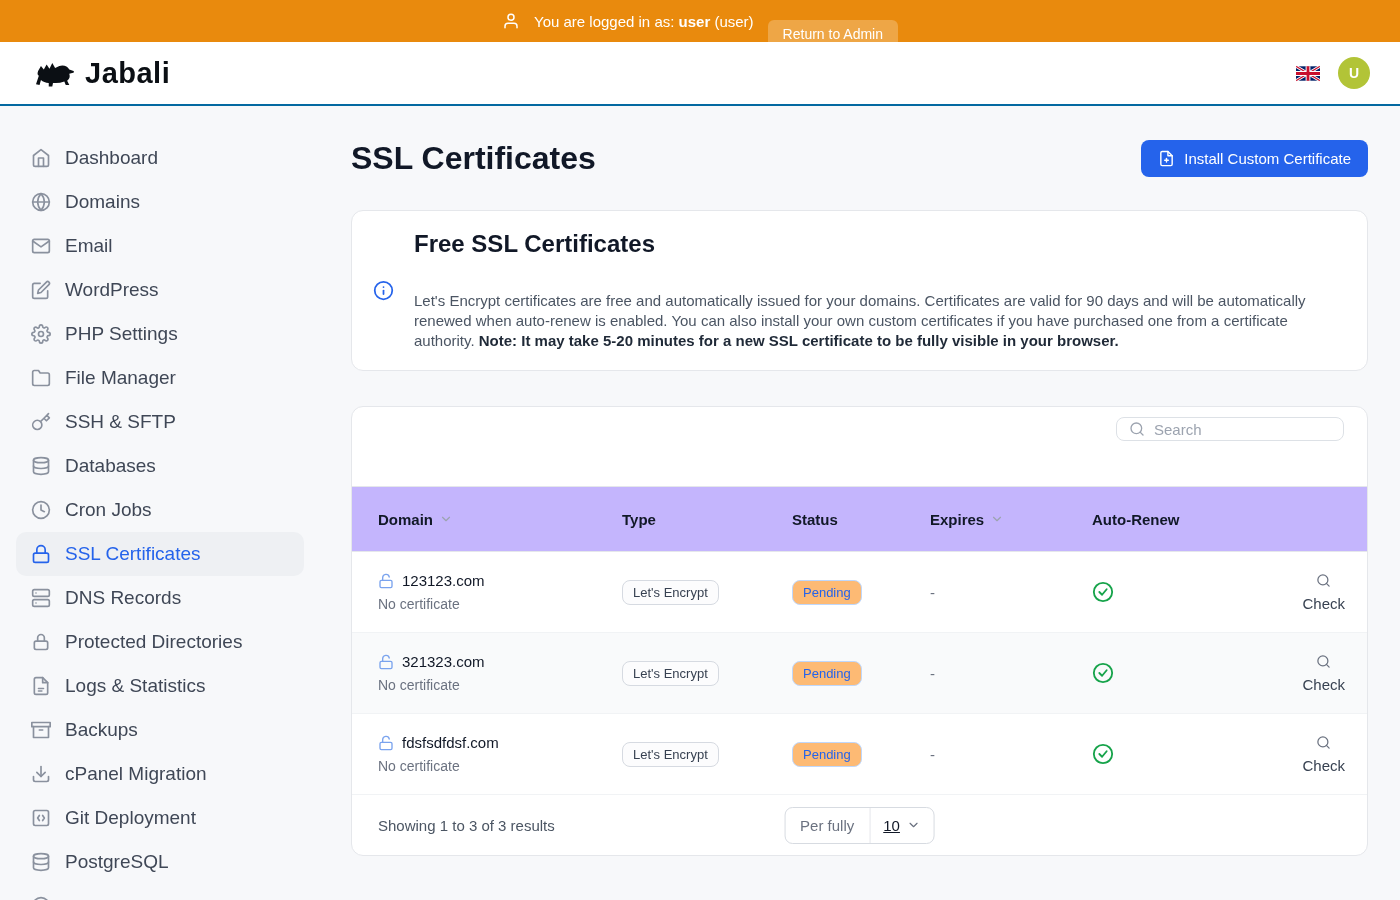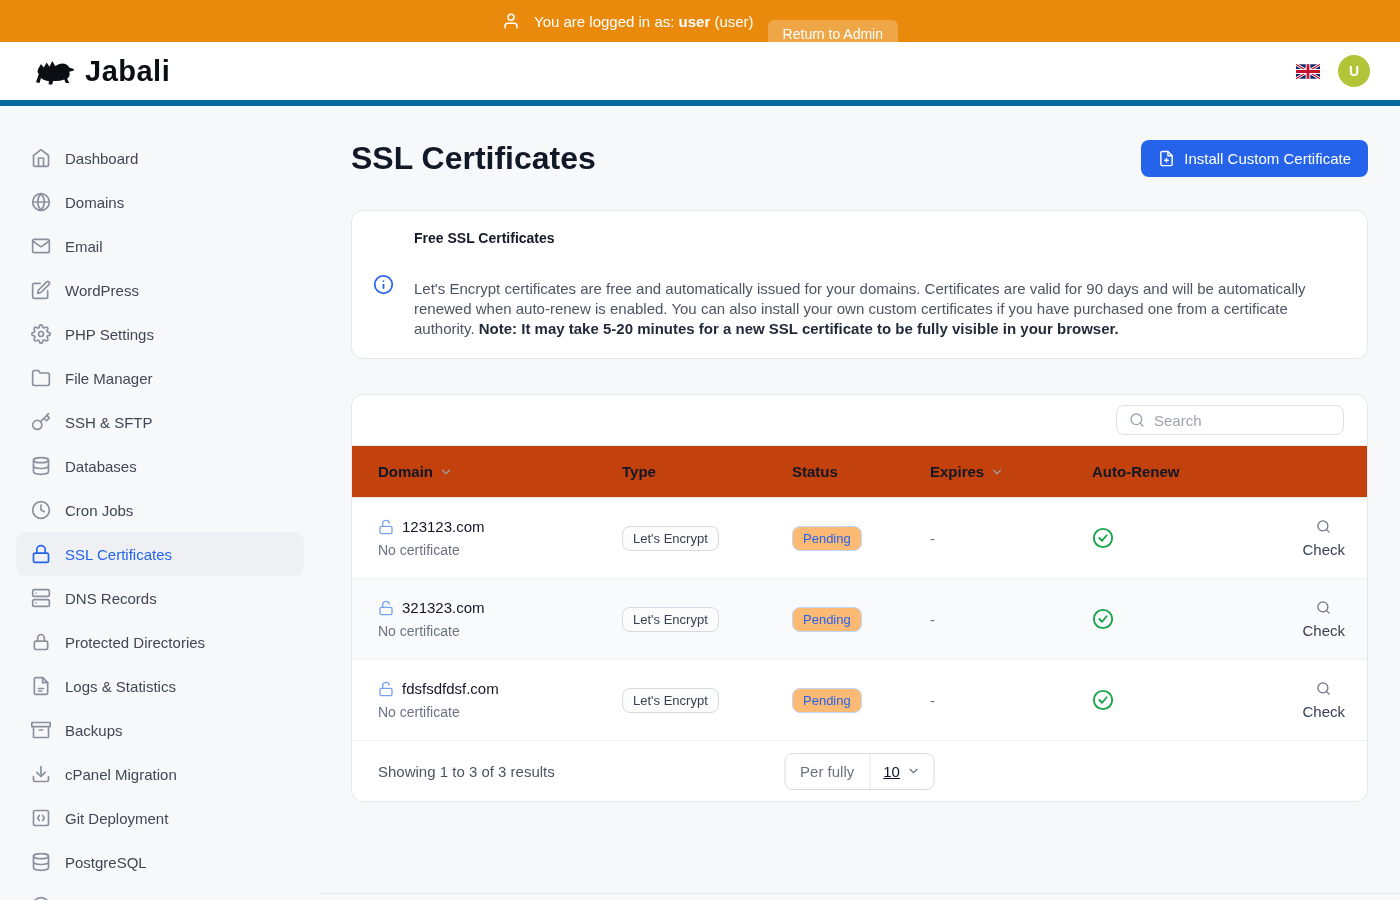--- a/index.html
+++ b/index.html
@@ -8,62 +8,62 @@
   svg { display:block; }
   .ic { fill:none; stroke:currentColor; stroke-width:2; stroke-linecap:round; stroke-linejoin:round; }
 
   
   .topbar { height:42px; background:#E98A0D; display:flex; align-items:center; justify-content:center; gap:14px; color:#fff; font-size:15px; }
   .topbar .user-ic { width:18px; height:18px; color:#fff; }
   .topbar b { font-weight:700; }
   .return-btn { background:rgba(255,255,255,.24); border:none; color:#fff; font-size:14px; padding:6px 15px; border-radius:6px; cursor:pointer; font-family:inherit;margin-top:26px; }
 
   
-  .header { height:64px; background:#fff; border-bottom:6px solid #0369a1; display:flex; align-items:center; padding:0 30px; }
+  .header { height:64px; background:#fff; border-bottom:2px solid #0369a1; display:flex; align-items:center; padding:0 30px; }
   .brand { display:flex; align-items:center; gap:9px; }
   .brand svg { width:46px; height:34px; }
   .brand-name { font-size:29px; font-weight:800; color:#0B0F14; letter-spacing:.5px; }
   .header-right { margin-left:auto; display:flex; align-items:center; gap:18px; }
   .flag { width:24px; height:17px; border-radius:2px; overflow:hidden; cursor:pointer; }
   .avatar { width:32px; height:32px; border-radius:50%; background:#B2C437; color:#fff; font-size:14px; font-weight:700; display:flex; align-items:center; justify-content:center; cursor:pointer; }
 
   
   .layout { display:flex; height:794px; }
   .sidebar { width:320px; flex:0 0 320px; padding-top:30px; overflow:hidden; }
-  .side-item { display:flex; align-items:center; gap:14px; height:44px; padding:0 15px; margin:0 16px; border-radius:10px; color:#3F4756; font-size:15px; cursor:pointer; }
+  .side-item { display:flex; align-items:center; gap:14px; height:44px; padding:0 15px; margin:0 16px; border-radius:10px; color:#3F4756; font-size:19px; cursor:pointer; }
   .side-item .icon { width:20px; height:20px; color:#8A919E; flex:0 0 20px; }
   .side-item .icon svg { width:20px; height:20px; }
   .side-item.active { background:#EEF0F3; color:#2563EB; }
   .side-item.active .icon { color:#2563EB; }
 
   
   .main { flex:1; display:flex; flex-direction:column; min-width:0; }
   .content { padding:34px 32px 0 31px; }
   .page-head { display:flex; align-items:center; justify-content:space-between; margin-bottom:33px; }
   .page-title { font-size:32px; font-weight:800; color:#111827; }
   .btn-primary { display:flex; align-items:center; gap:9px; background:#2563EB; color:#fff; border:none; height:37px; padding:0 17px; border-radius:8px; font-size:15px; cursor:pointer; font-family:inherit; }
   .btn-primary .icon { width:17px; height:17px; }
 
   .info-card { background:#fff; border:1px solid #E5E7EB; border-radius:12px; display:flex; align-items:center; padding:19px 24px 19px 0; margin-bottom:35px; }
   .info-card .info-ic-wrap { width:62px; flex:0 0 62px; display:flex; justify-content:center; color:#2563EB; }
   .info-card .info-ic-wrap svg { width:21px; height:21px; }
-  .info-title { font-size:14px; font-weight:700; color:#111827; margin-bottom:12px; }
+  .info-title { font-size:24px; font-weight:700; color:#111827; margin-bottom:12px; }
   .info-body { font-size:15px; line-height:20px; color:#4B5563; max-width:935px;margin-top:33px; }
   .info-body .note { font-weight:700; color:#1F2937; }
 
   
   .table-card { background:#fff; border:1px solid #E5E7EB; border-radius:12px; overflow:hidden; }
   .search-row { display:flex; justify-content:flex-end; padding:10px 23px; }
-  .search-box { width:228px; height:30px; border:1px solid #DDE1E6; border-radius:8px; display:flex; align-items:center; gap:9px; padding:4px 12px; background:#fff; }
+  .search-box { width:228px; height:24px; border:1px solid #DDE1E6; border-radius:8px; display:flex; align-items:center; gap:9px; padding:4px 12px; background:#fff; }
   .search-box .icon { width:16px; height:16px; color:#9CA3AF; flex:0 0 16px; }
   .search-box input { border:none; outline:none; flex:1; font-size:15px; color:#374151; font-family:inherit; background:transparent; }
   .search-box input::placeholder { color:#9CA3AF; }
 
   .tgrid { display:grid; grid-template-columns:244px 170px 138px 162px 140px 1fr; align-items:center; padding:0 22px 0 26px; }
-  .thead { height:53px; border-top:1px solid #E5E7EB; border-bottom:1px solid #E5E7EB; background:#c2410c; font-size:15px; font-weight:700; color:#111827; }
+  .thead { height:66px; border-top:1px solid #E5E7EB; border-bottom:1px solid #E5E7EB; background:#c4b5fd; font-size:15px; font-weight:700; color:#111827;margin-top:35px; }
   .th { display:flex; align-items:center; gap:6px; }
   .sort-ic { width:14px; height:14px; color:#9CA3AF; }
 
   .trow { height:81px; border-bottom:1px solid #F1F3F5; }
   .trow:nth-child(even) { background:#F9FAFB; }
   .trow:last-child { border-bottom:1px solid #E5E7EB; }
   .dom-line { display:flex; align-items:center; gap:8px; font-size:15px; color:#111827; }
   .dom-line .icon { width:16px; height:16px; color:#7AA3EE; flex:0 0 16px; }
   .dom-sub { font-size:14px; color:#6B7280; margin-top:7px; }
   .badge { display:inline-block; padding:4px 10px; border-radius:8px; font-size:13px; }

